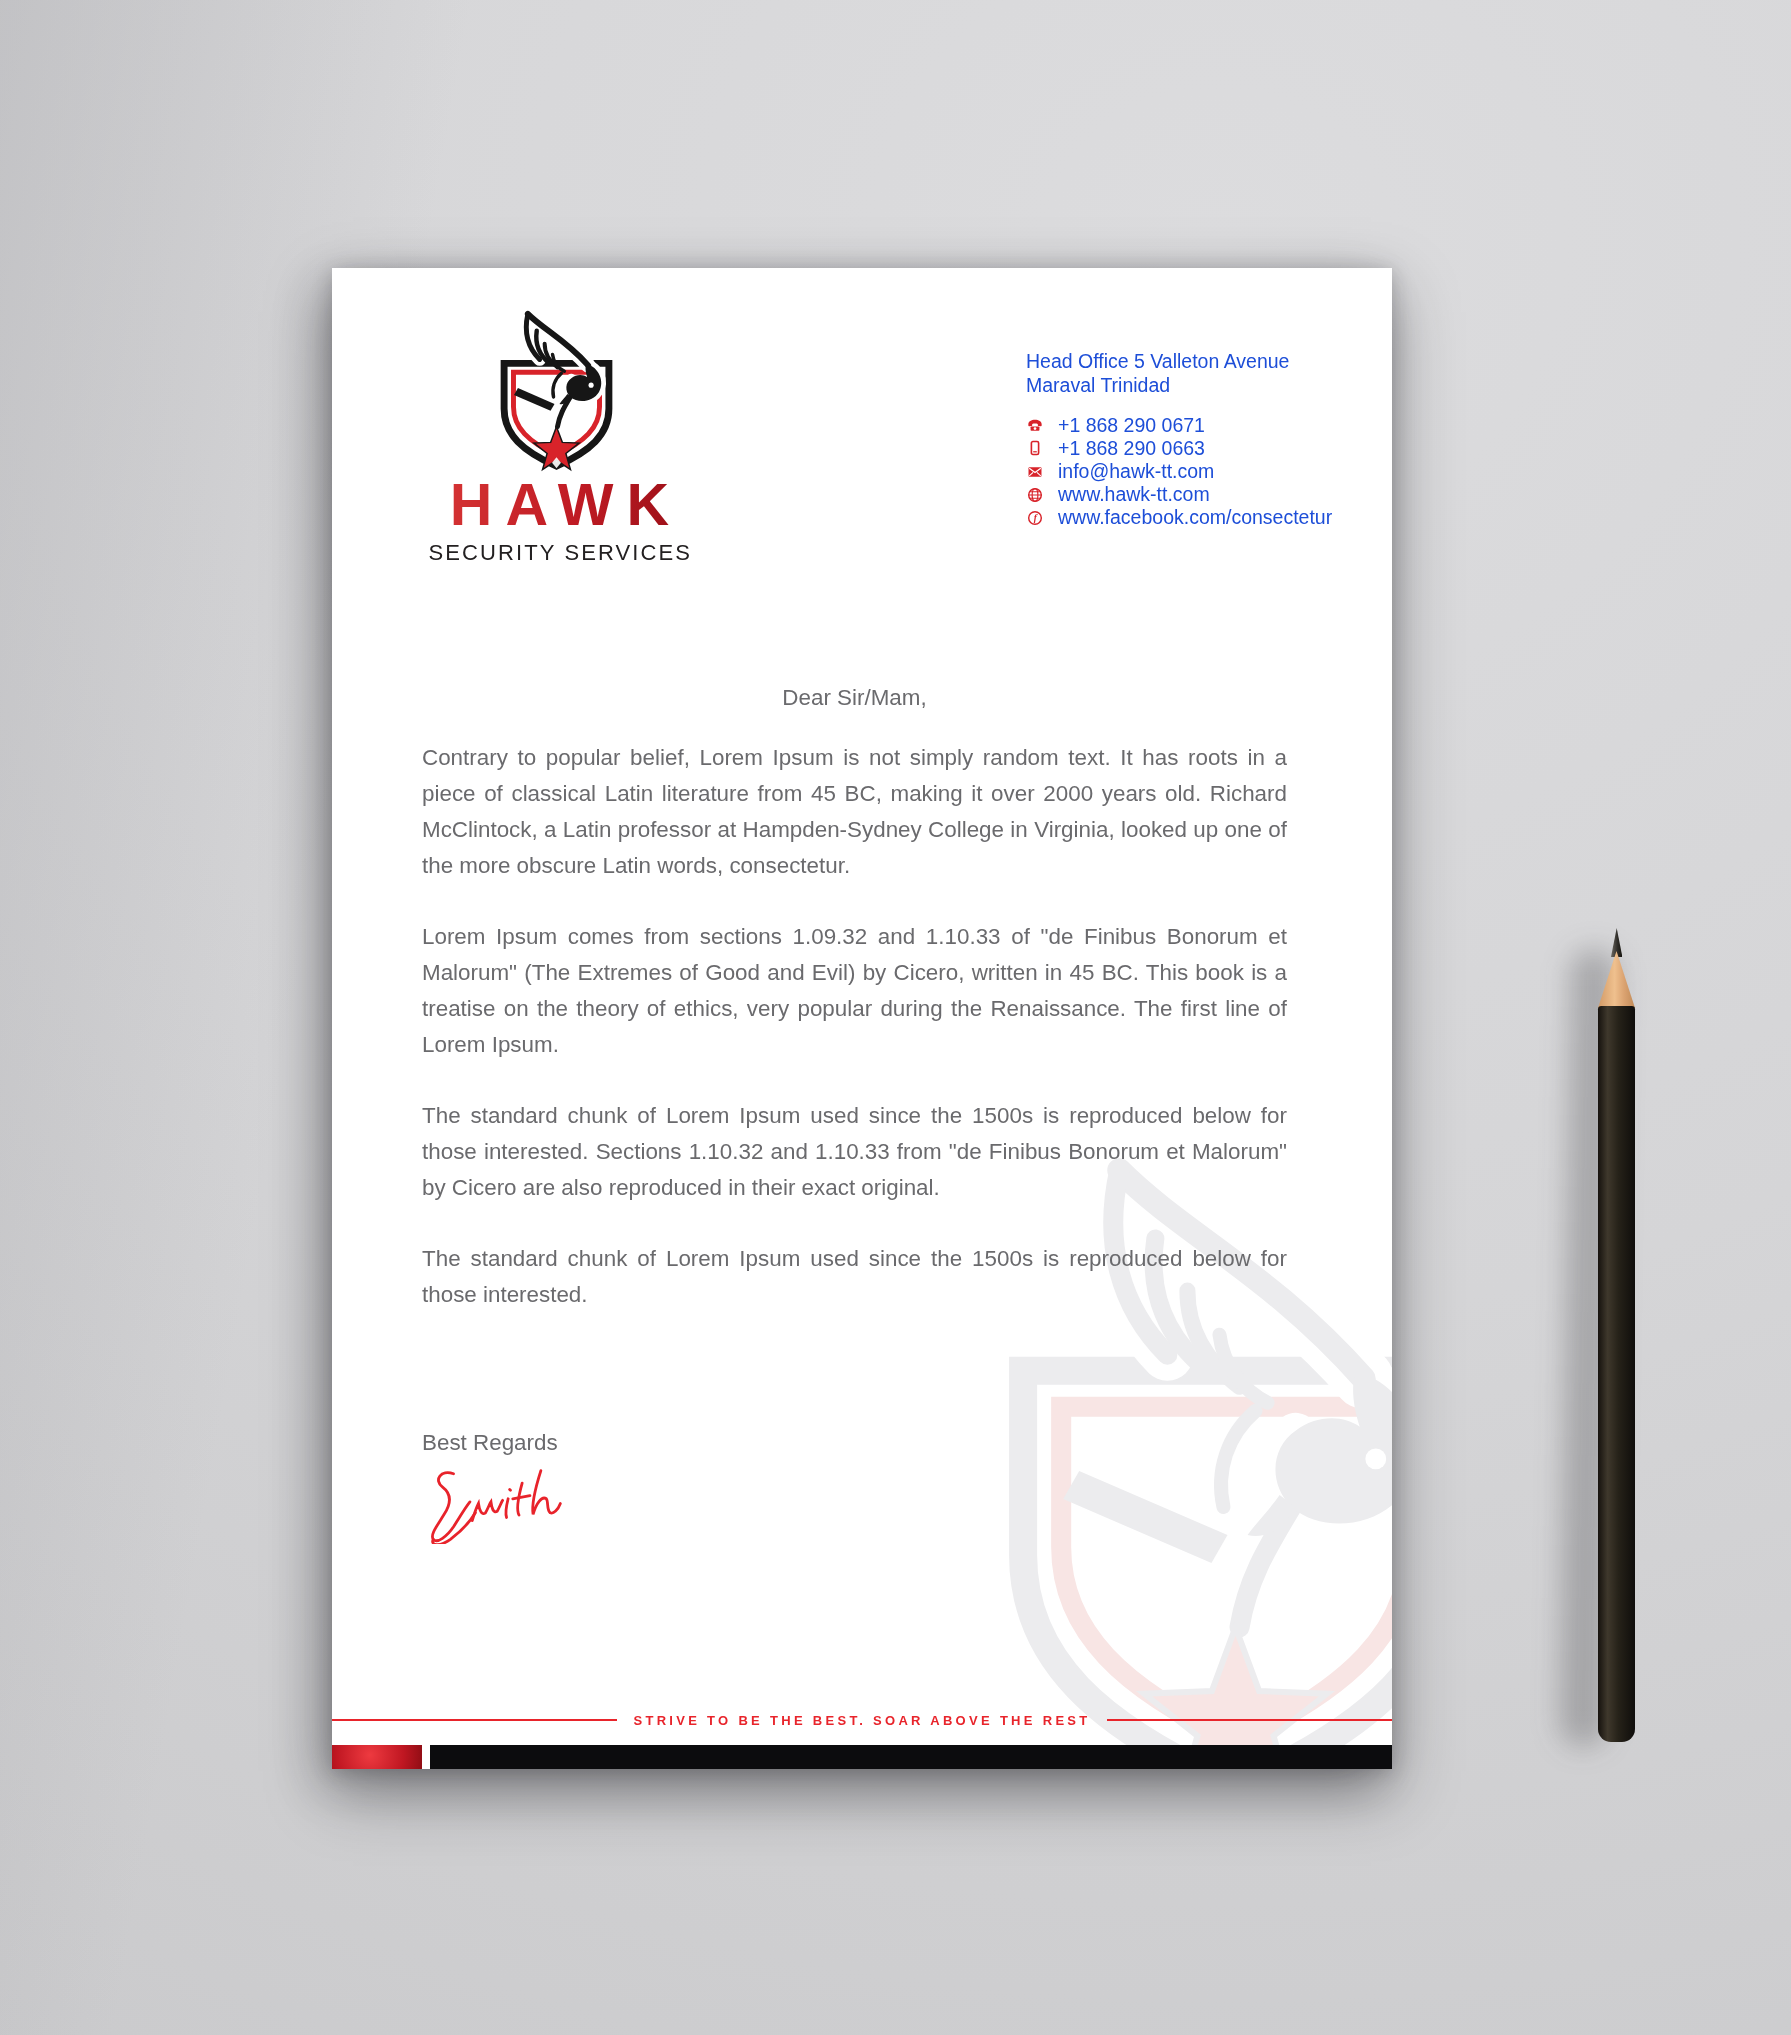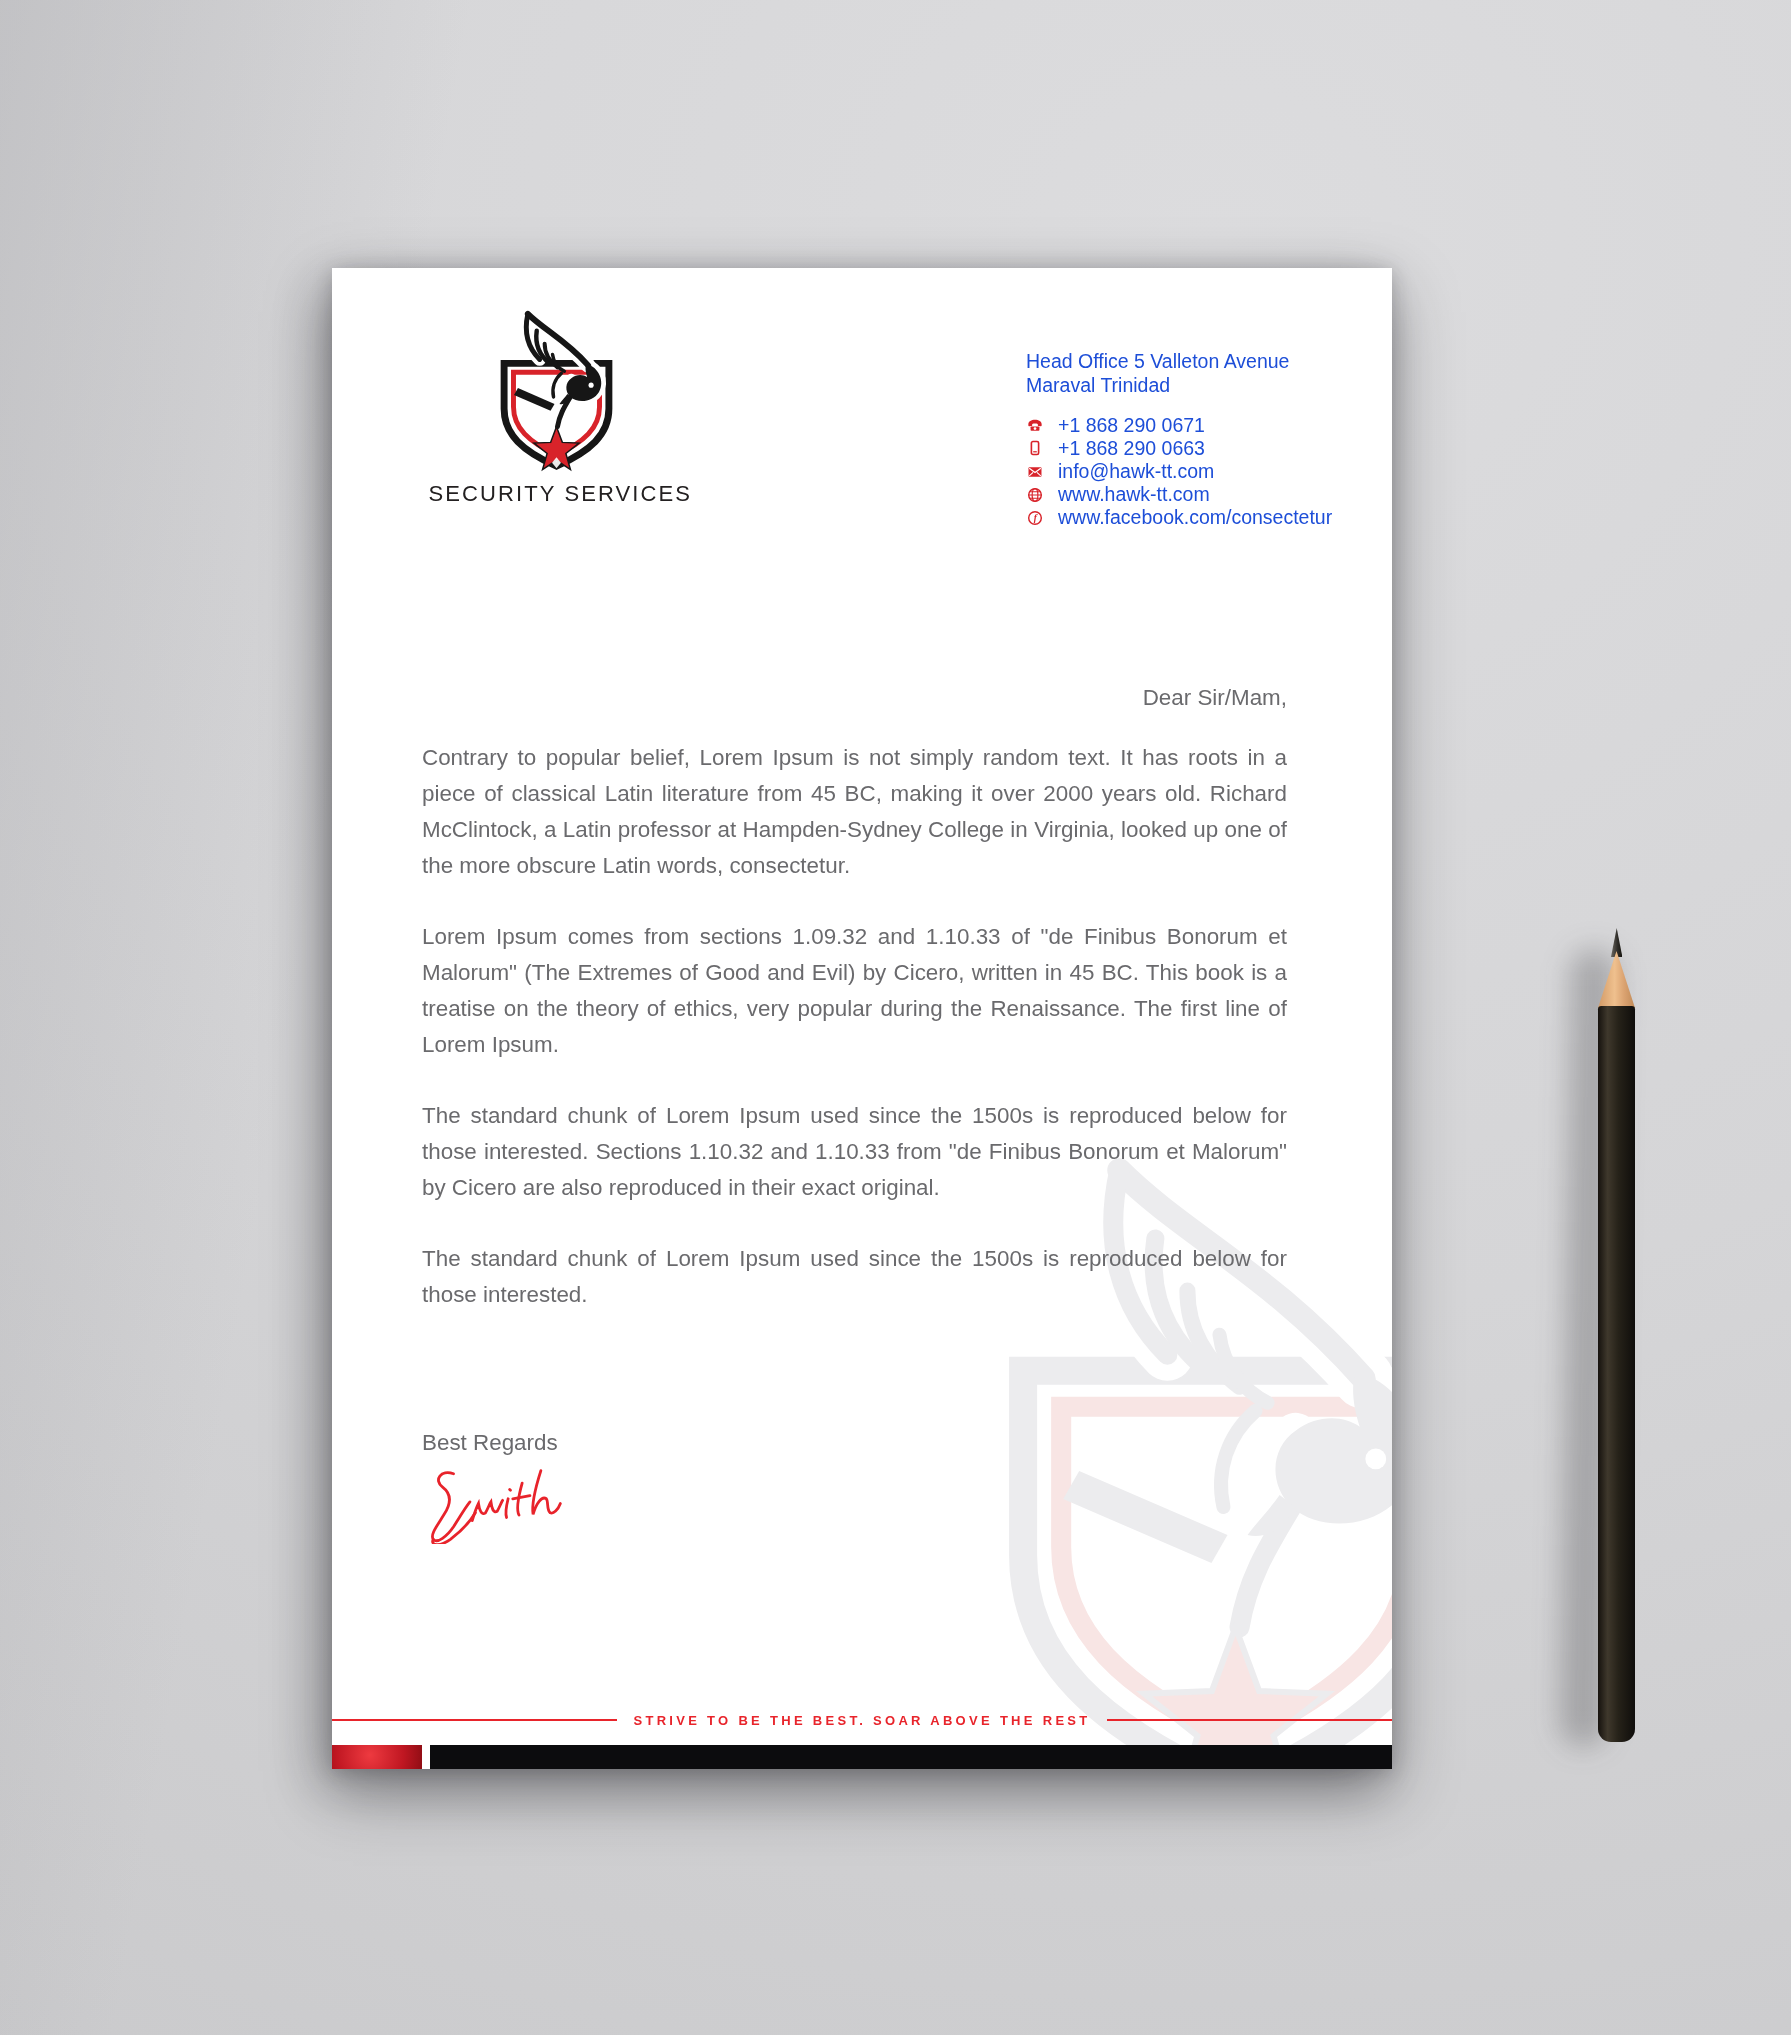--- a/index.html
+++ b/index.html
@@ -35,21 +35,21 @@
   .contact{position:absolute;left:694px;top:81px;width:350px;color:#1d4ed8;}
   .address{font-size:19.5px;line-height:24.4px;margin-bottom:18px;}
   .contact-list{list-style:none;margin:0;padding:0;}
   .contact-item{display:flex;align-items:center;height:19px;margin-bottom:4.1px;font-size:19.5px;}
   .contact-item .cicon{width:18px;height:18px;flex:0 0 18px;margin-right:14px;}
 
   
   .letter{position:absolute;left:90px;top:412px;width:865px;z-index:2;
     font-size:22.4px;line-height:36px;color:#6a6a6d;text-align:justify;}
   .letter p{margin:0 0 35px 0;}
-  .salutation{text-align:right;margin-bottom:24.4px !important;}
+  .salutation{text-align:center;margin-bottom:24.4px !important;}
   .closing{margin-top:112px !important;margin-bottom:4.9px !important;text-align:left;}
   .signature{display:block;width:160px;height:78px;margin-left:3.3px;}
   .sig-name{position:absolute;width:0.8px;height:0.8px;overflow:hidden;clip:rect(0 0 0 0);}
 
   
   .watermark{position:absolute;left:643px;top:886px;width:521px;height:702px;z-index:1;
     --c-ink:#ececee;--c-red:#f8e5e4;--c-bg:#ffffff;}
 
   
   .tagline-row{position:absolute;left:0;right:0;top:1440px;height:24.4px;display:flex;align-items:center;gap:16.3px;z-index:3;}
@@ -115,20 +115,21 @@
 <div class="page">
 
   <svg class="watermark" viewBox="0 0 130 175">
     <use href="#hawkmark"></use>
   </svg>
 
   <svg class="logo-mark" viewBox="0 0 130 175">
     <use href="#hawkmark"></use>
   </svg>
   <div class="logo-text">
+    <div class="brand-name">HAWK</div>
     <div class="brand-sub">SECURITY SERVICES</div>
   </div>
 
   <div class="contact">
     <div class="address">
       <div>Head Office 5 Valleton Avenue</div>
       <div>Maraval Trinidad</div>
     </div>
     <ul class="contact-list">
       <li class="contact-item">

